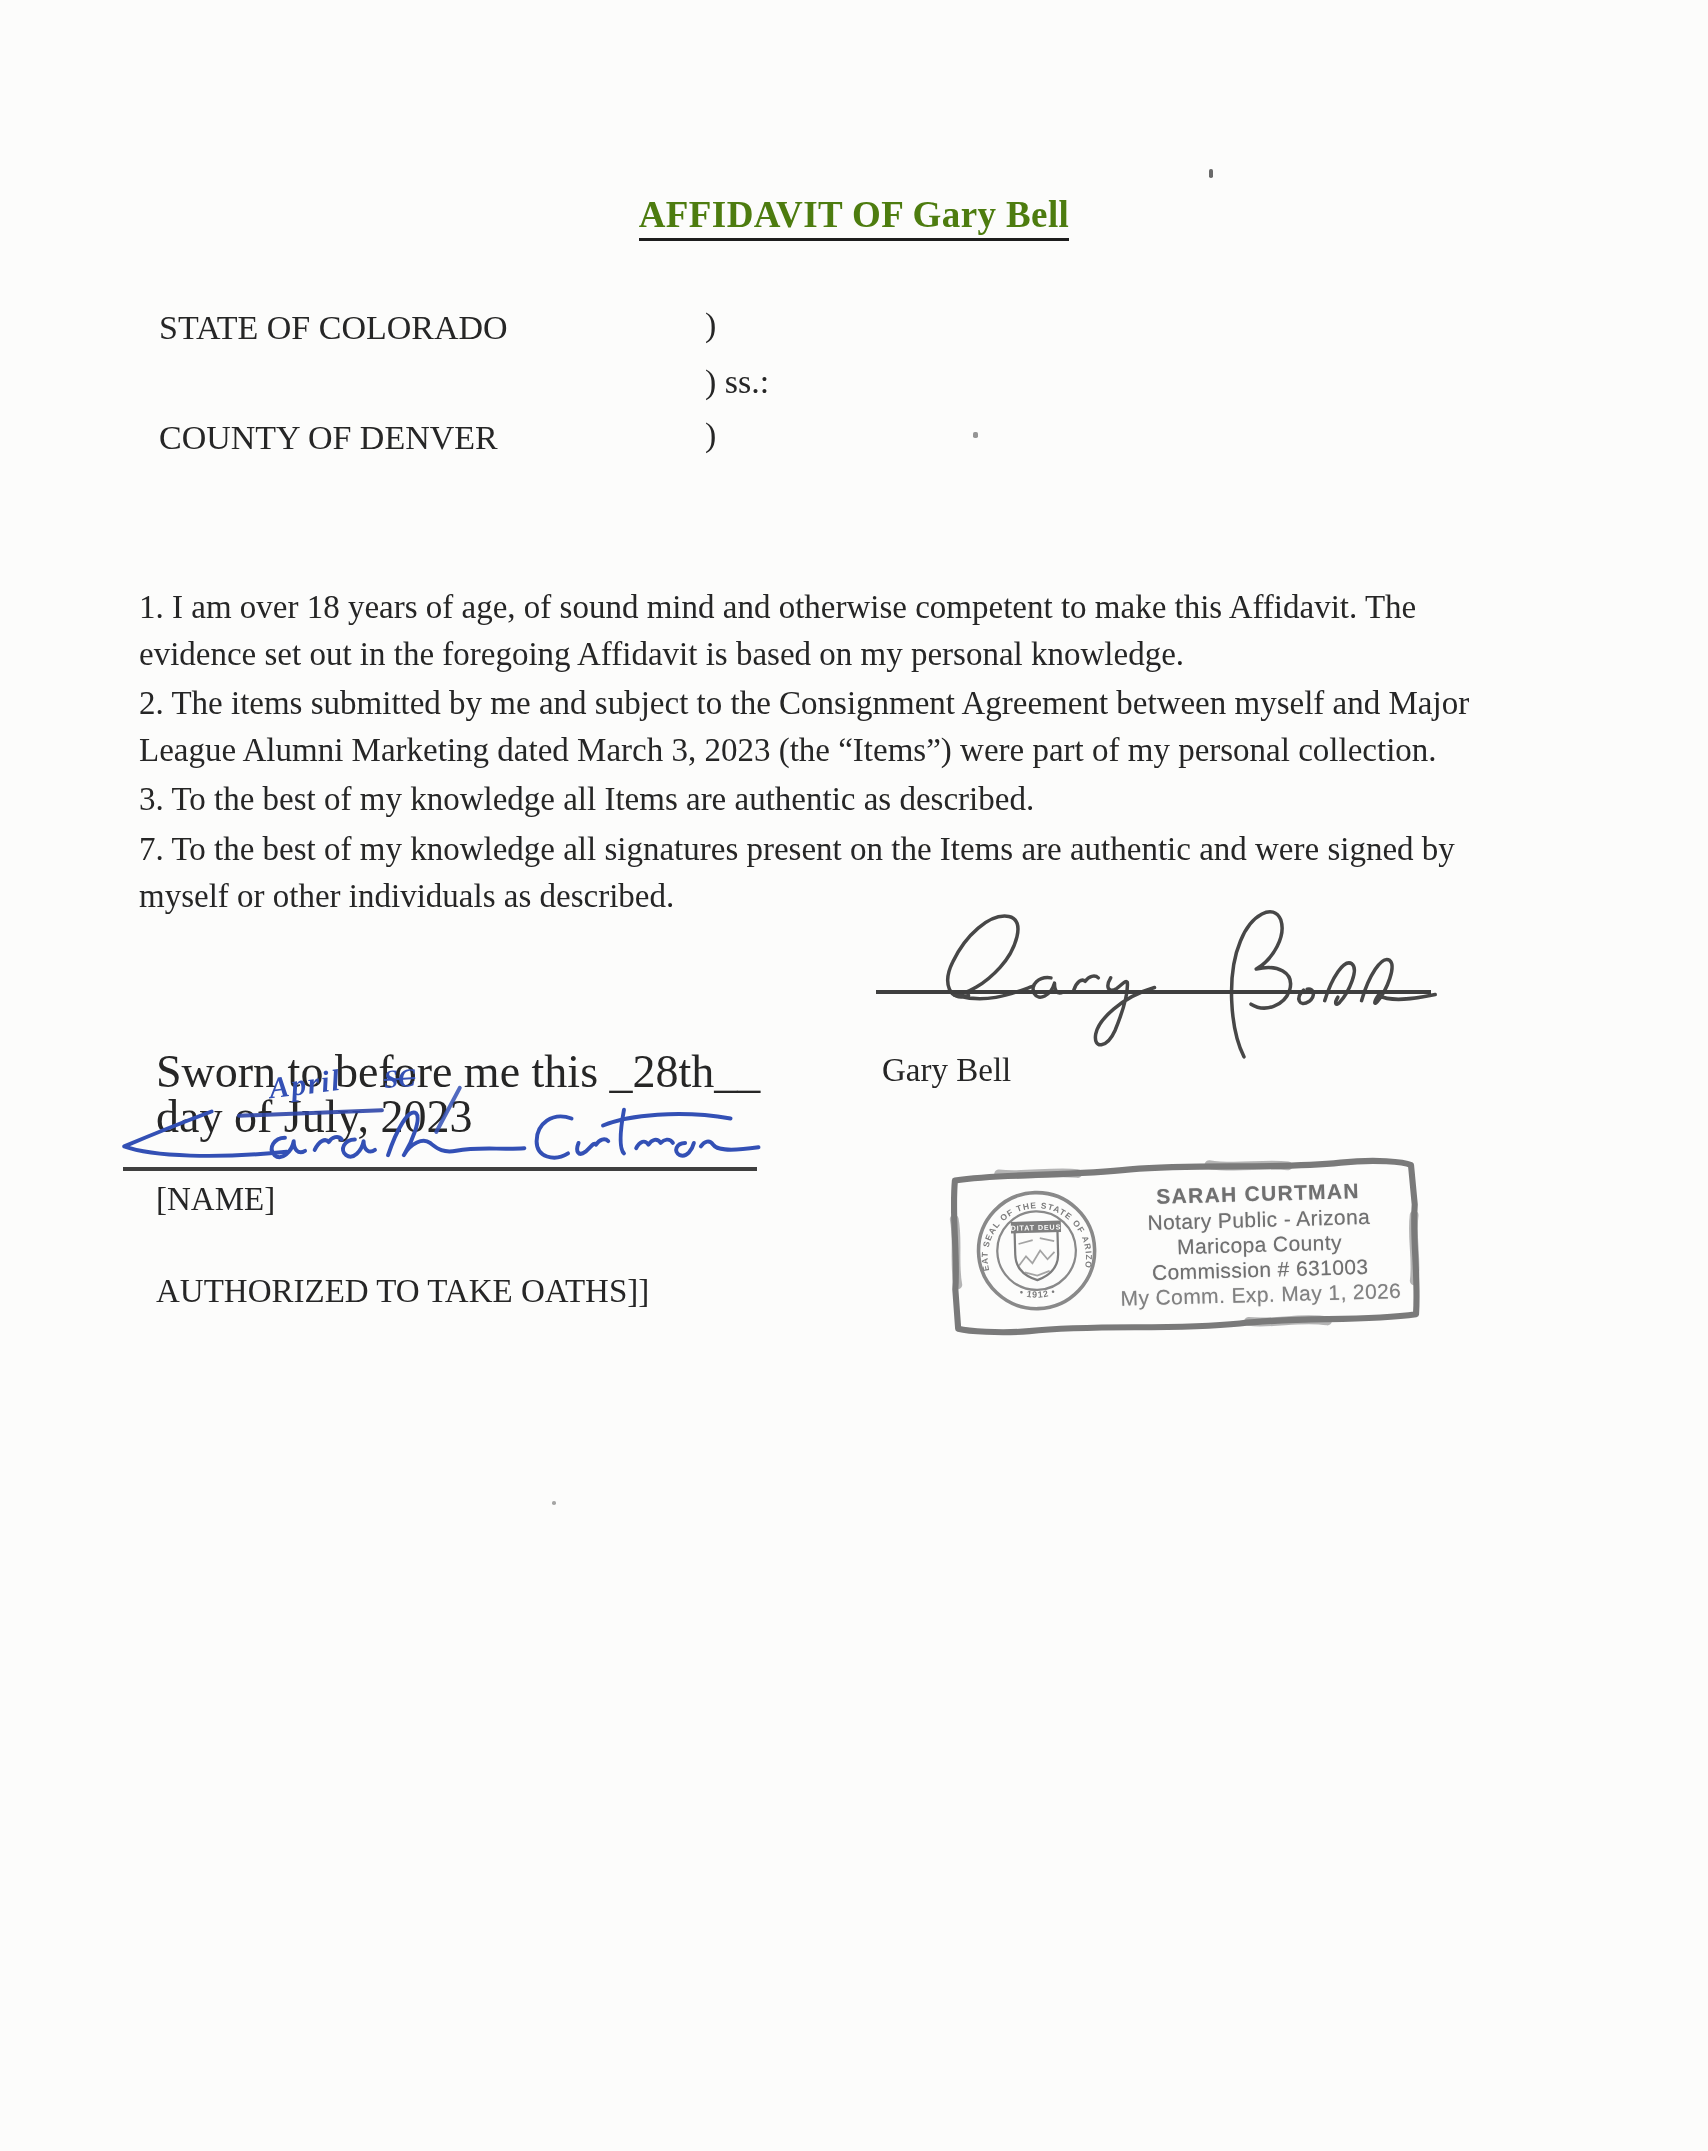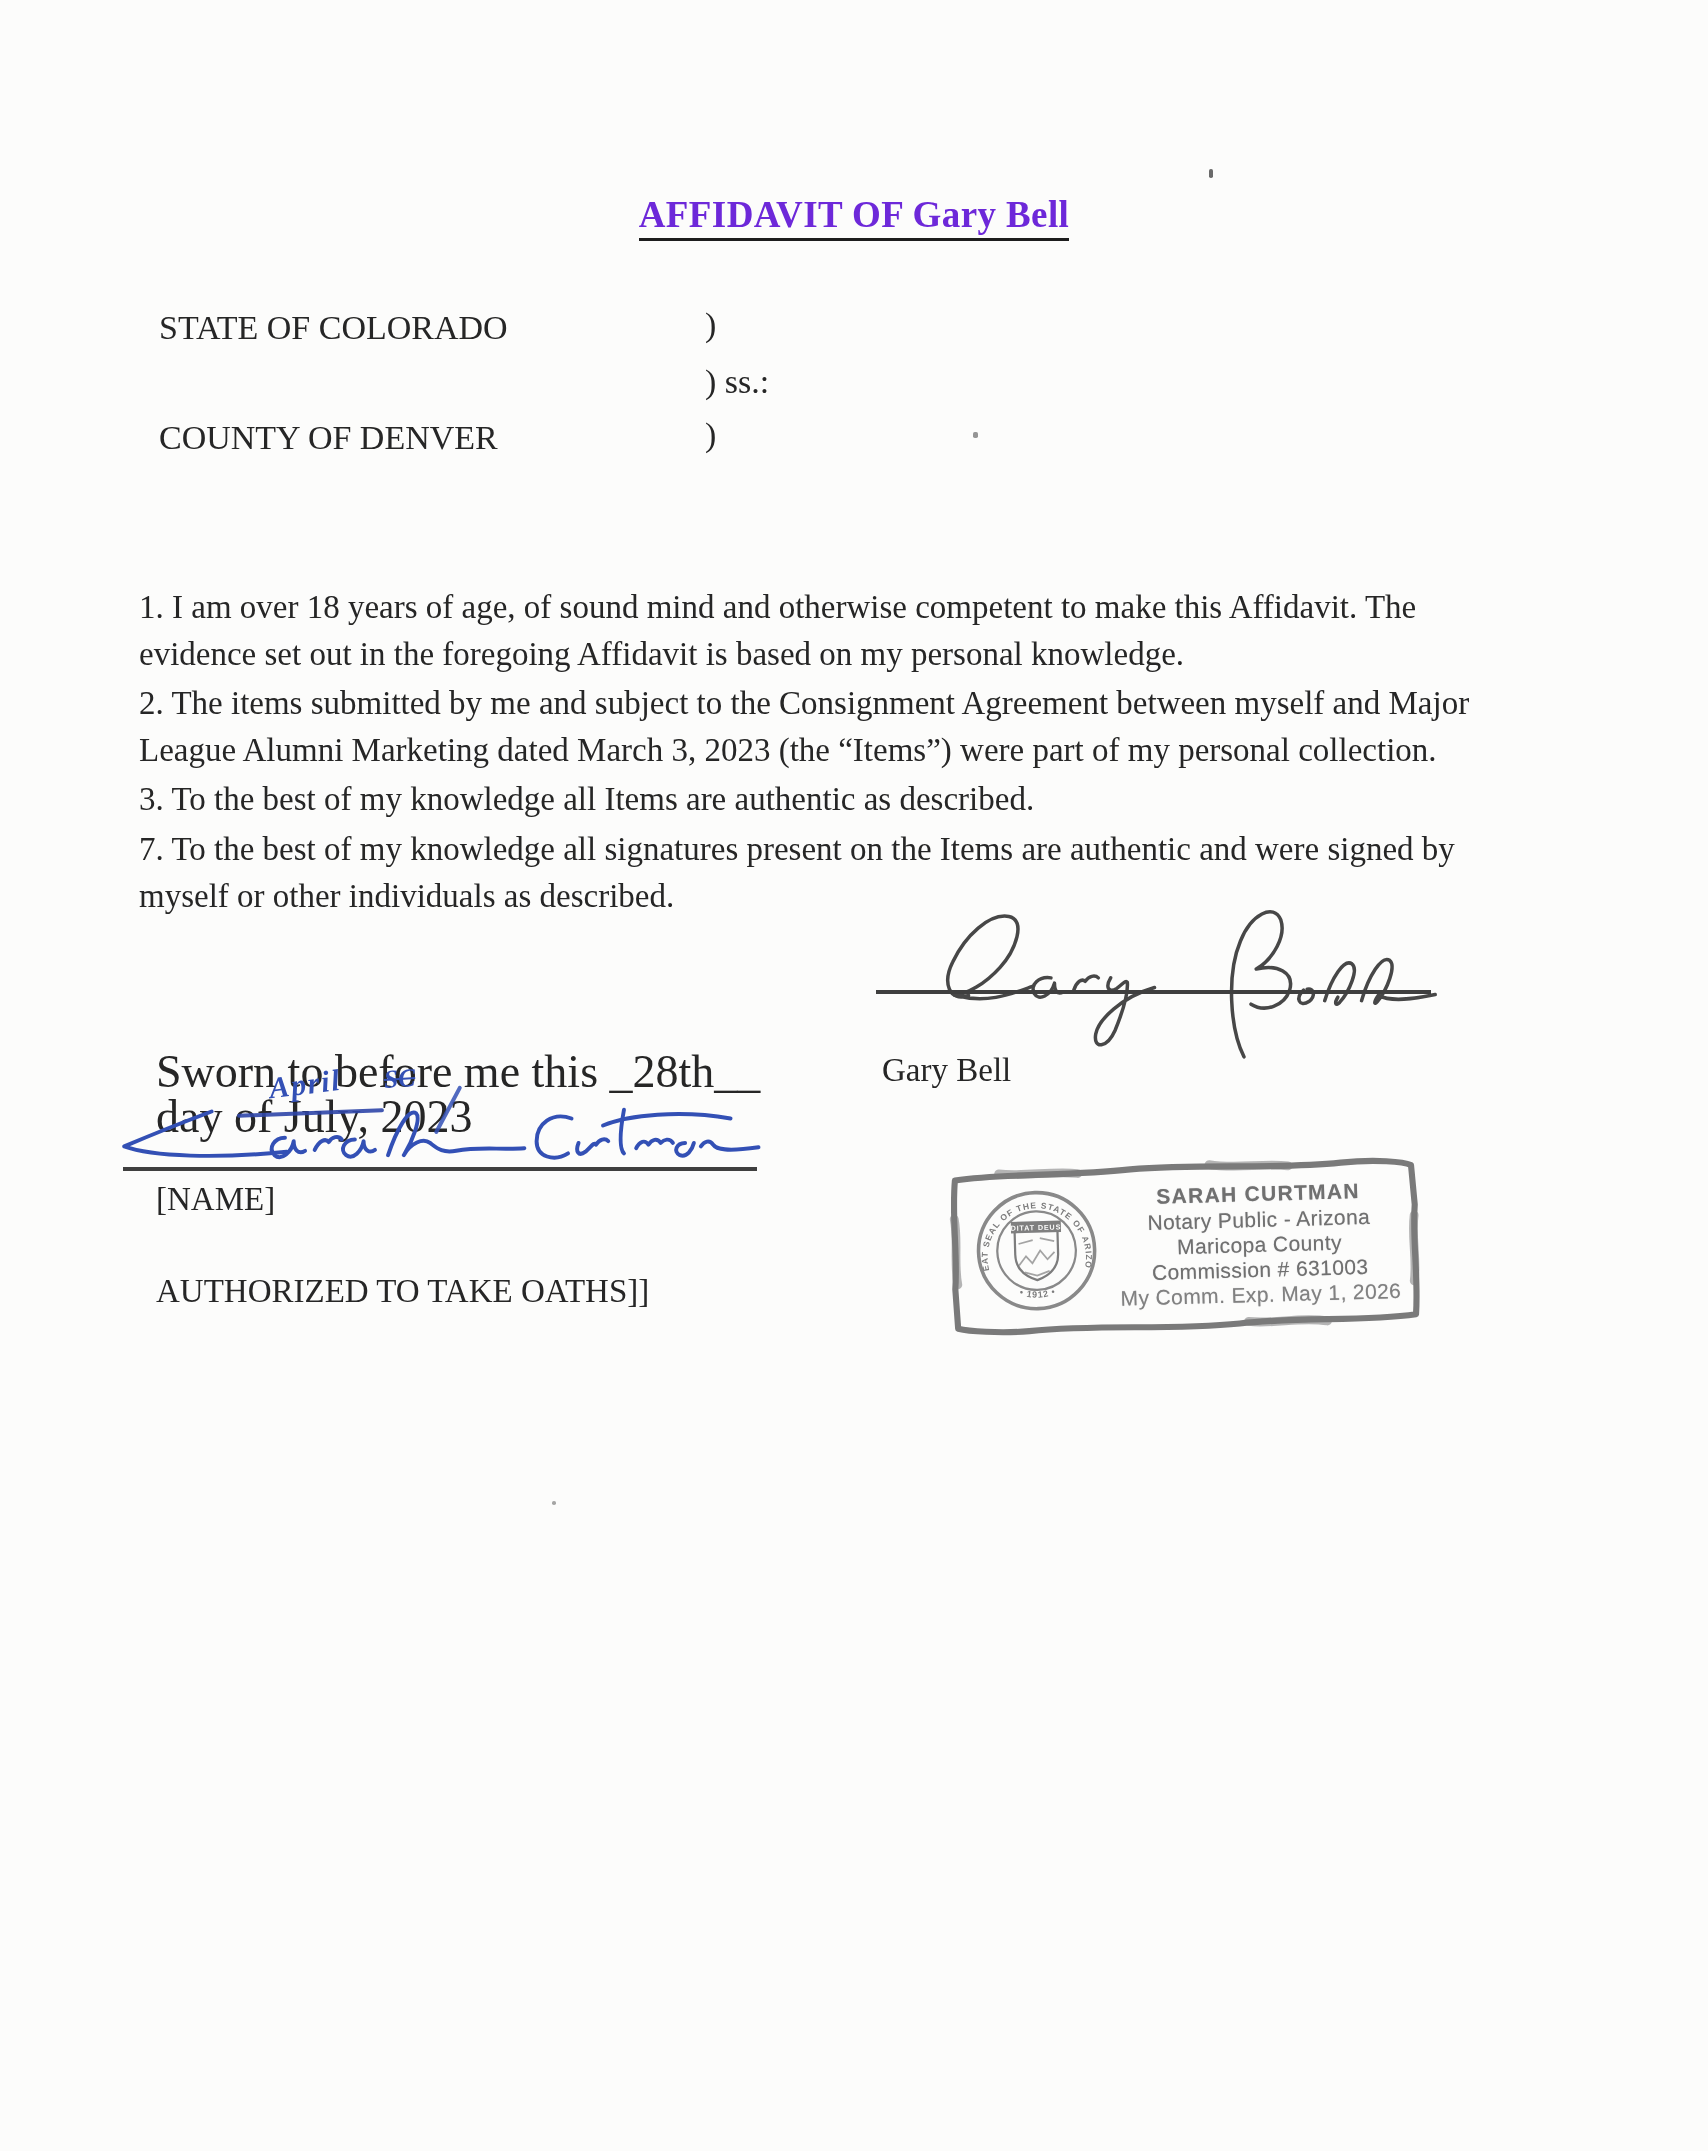--- a/index.html
+++ b/index.html
@@ -12,21 +12,21 @@
     font-family:"Liberation Serif","DejaVu Serif",serif;
     color:#262626;
   }
   .abs{position:absolute;}
   .doc-title{
     width:100%;
     text-align:center;
     font-size:37px;
     font-weight:bold;
     letter-spacing:0.4px;
-    color:#6d28d9;
+    color:#4d7c0f;
   }
   .doc-title .t-inner{
     border-bottom:3.5px solid #1d1d1d;
     padding-bottom:2.6px;
   }
   .venue-text{font-size:34px;white-space:pre;}
   .body-text{
     font-size:33px;
     line-height:47px;
     white-space:pre-line;

